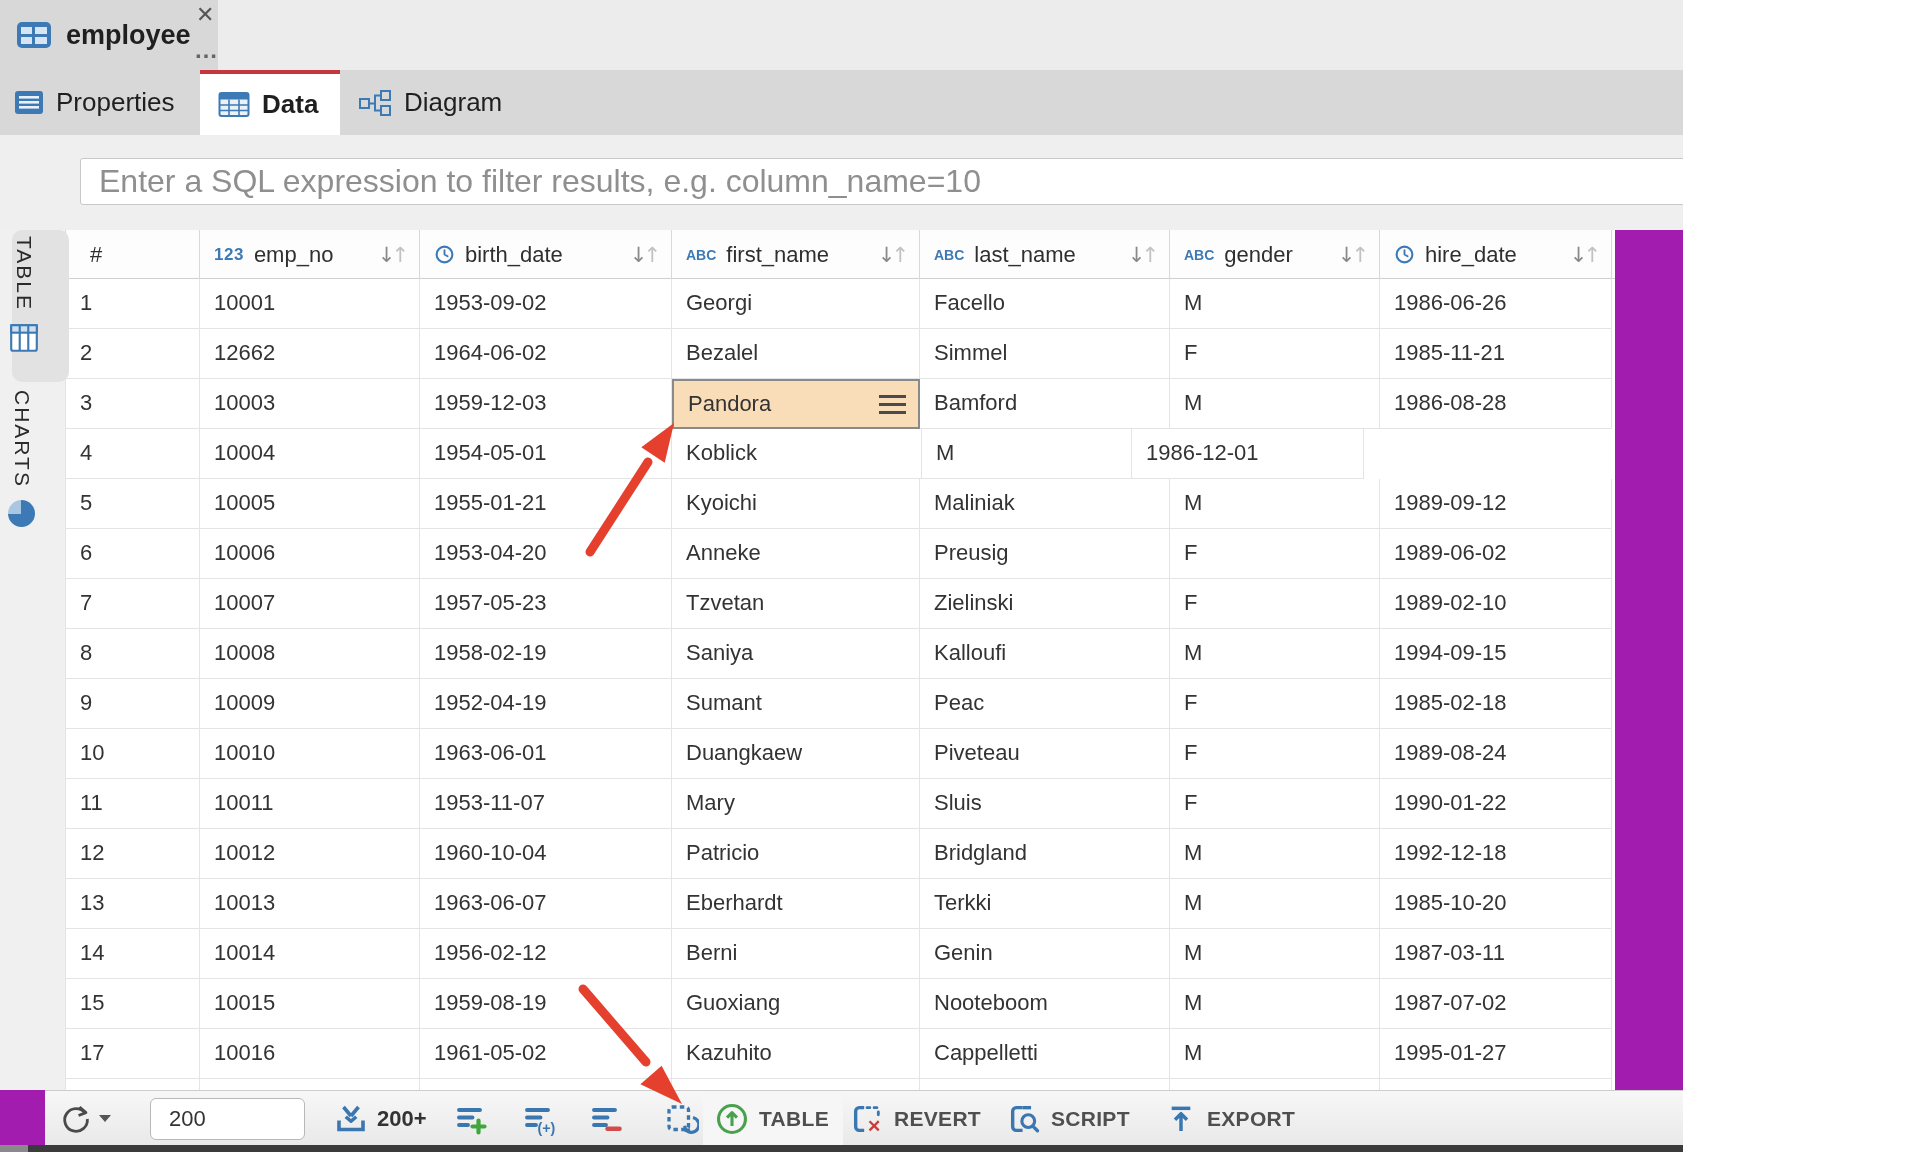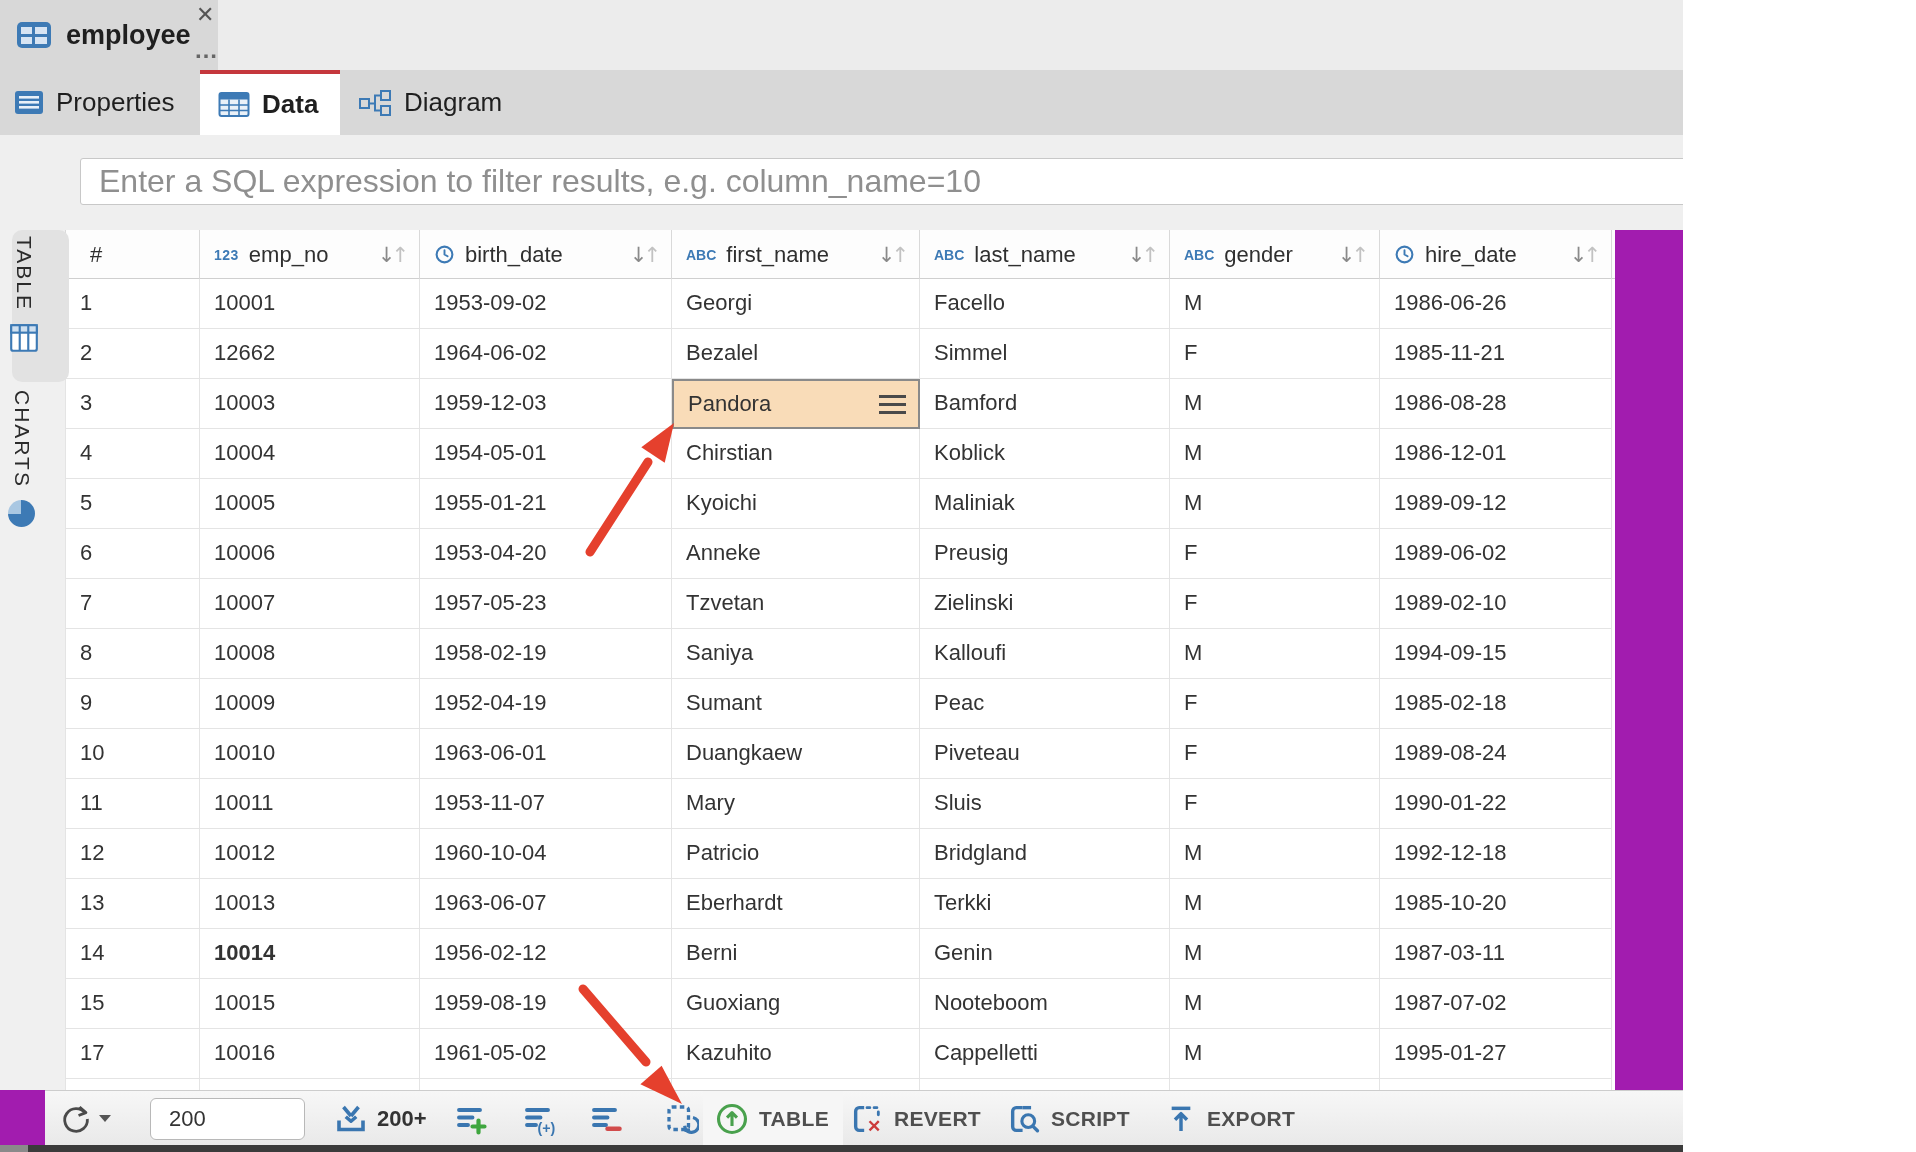--- a/index.html
+++ b/index.html
@@ -44,21 +44,21 @@
   .charts-pie { width:27px; height:27px; border-radius:50%;
     background: conic-gradient(#3d7ab5 0 270deg, #a9c7e2 270deg 360deg); }
   
   .grid-wrap { position:absolute; left:65px; top:230px; width:1550px; height:860px; overflow:hidden; background:#fff; }
   .headrow { display:flex; height:49px; border-bottom:1px solid #cfcfcf; background:#fdfdfd; }
   .hcell { display:flex; align-items:center; height:49px; padding:0 10px 0 14px;
     border-right:1px solid #d9d9d9; font-size:22px; color:#2f2f2f; }
   .hcell:first-child { border-left:1px solid #d9d9d9; }
   .hname { margin:0 10px 0 10px; }
   .ticon { display:inline-flex; align-items:center; color:#3d7ab5; }
-  .tnum { font-size:14px; font-weight:bold; letter-spacing:0.5px; }
+  .tnum { font-size:17px; font-weight:bold; letter-spacing:0.5px; }
   .tabc { font-size:14px; font-weight:bold; letter-spacing:0px; }
   .sort { margin-left:auto; white-space:nowrap; font-family:"DejaVu Sans", sans-serif; font-size:21px; }
   .sort .sd { font-style:normal; color:#8a8a8a; }
   .sort .su { font-style:normal; color:#c2c2c2; margin-left:-4px; }
   .grow { display:flex; height:50px; }
   .gcell { height:50px; line-height:48px; padding-left:14px; font-size:22px; color:#333;
     border-right:1px solid #e4e4e4; border-bottom:1px solid #e4e4e4; background:#fff;
     white-space:nowrap; overflow:hidden; }
   .grow .gcell:first-child { border-left:1px solid #e4e4e4; }
   .gcell.selected { background:#f9dcb8; border:2px solid #8a8a8a; display:flex;
@@ -272,21 +272,20 @@
             </span>
           </div>
           <div class="gcell" style="width: 250px;">Bamford</div>
           <div class="gcell" style="width: 210px;">M</div>
           <div class="gcell" style="width: 232px;">1986-08-28</div>
         </div>
         <div class="grow">
           <div class="gcell" style="width: 135px;">4</div>
           <div class="gcell" style="width: 220px;">10004</div>
           <div class="gcell" style="width: 252px;">1954-05-01</div>
-          <div class="gcell" style="width: 248px;">Chirstian</div>
           <div class="gcell" style="width: 250px;">Koblick</div>
           <div class="gcell" style="width: 210px;">M</div>
           <div class="gcell" style="width: 232px;">1986-12-01</div>
         </div>
         <div class="grow">
           <div class="gcell" style="width: 135px;">5</div>
           <div class="gcell" style="width: 220px;">10005</div>
           <div class="gcell" style="width: 252px;">1955-01-21</div>
           <div class="gcell" style="width: 248px;">Kyoichi</div>
           <div class="gcell" style="width: 250px;">Maliniak</div>
@@ -360,21 +359,21 @@
           <div class="gcell" style="width: 135px;">13</div>
           <div class="gcell" style="width: 220px;">10013</div>
           <div class="gcell" style="width: 252px;">1963-06-07</div>
           <div class="gcell" style="width: 248px;">Eberhardt</div>
           <div class="gcell" style="width: 250px;">Terkki</div>
           <div class="gcell" style="width: 210px;">M</div>
           <div class="gcell" style="width: 232px;">1985-10-20</div>
         </div>
         <div class="grow">
           <div class="gcell" style="width: 135px;">14</div>
-          <div class="gcell" style="width: 220px; font-weight: bold;">10014</div>
+          <div class="gcell" style="width: 220px;">10014</div>
           <div class="gcell" style="width: 252px;">1956-02-12</div>
           <div class="gcell" style="width: 248px;">Berni</div>
           <div class="gcell" style="width: 250px;">Genin</div>
           <div class="gcell" style="width: 210px;">M</div>
           <div class="gcell" style="width: 232px;">1987-03-11</div>
         </div>
         <div class="grow">
           <div class="gcell" style="width: 135px;">15</div>
           <div class="gcell" style="width: 220px;">10015</div>
           <div class="gcell" style="width: 252px;">1959-08-19</div>

